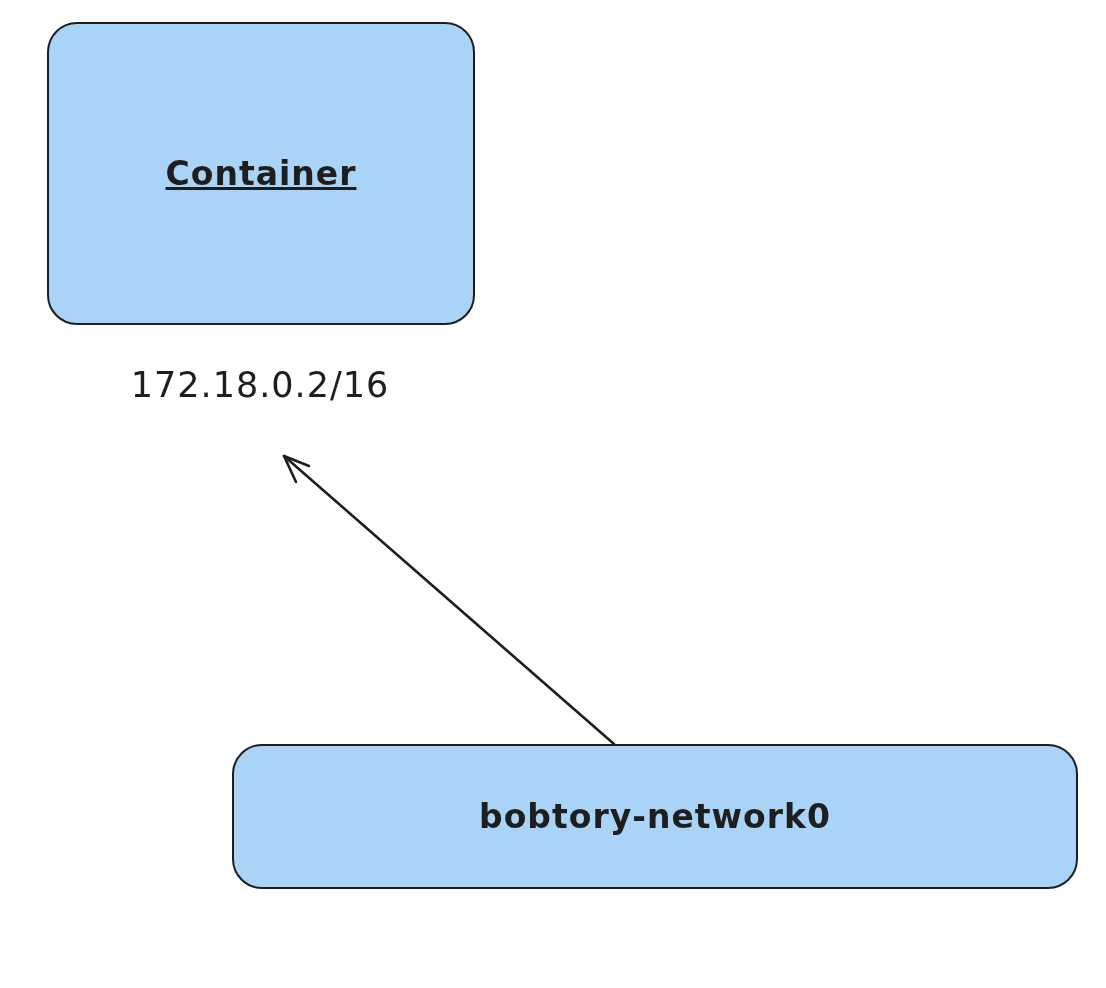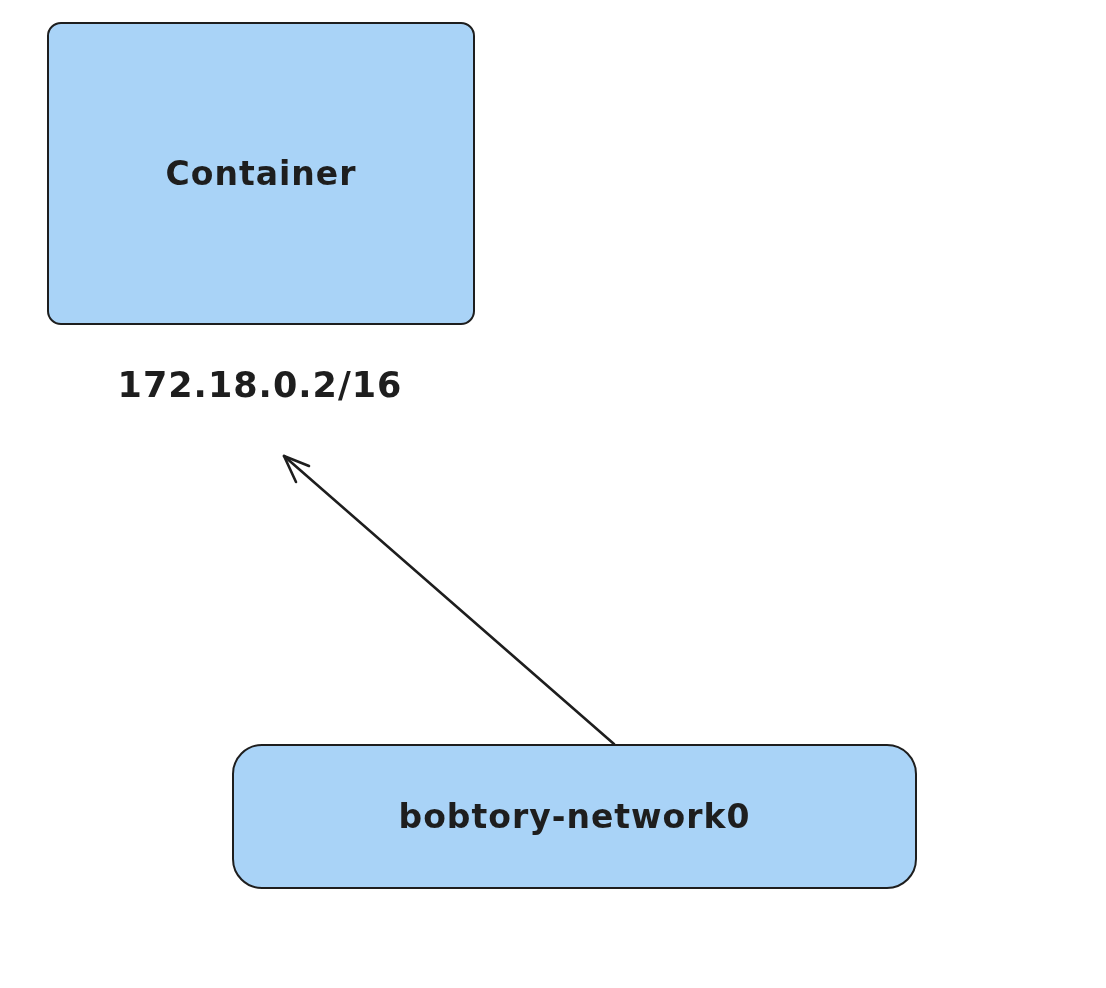--- a/index.html
+++ b/index.html
@@ -29,33 +29,34 @@
     font-size: 33px;
     font-weight: 600;
     letter-spacing: 1px;
     white-space: nowrap;
   }
   .node-container {
     left: 47px;
     top: 22px;
     width: 428px;
     height: 303px;
-    border-radius: 14px;
+    border-radius: 30px;
+    text-decoration: underline;
   }
   .node-network {
     left: 232px;
     top: 744px;
-    width: 685px;
+    width: 846px;
     height: 145px;
     border-radius: 30px;
   }
   .ip-label {
     position: absolute;
     font-size: 35px;
-    font-weight: 700;
+    font-weight: 400;
     letter-spacing: 1px;
     text-align: center;
     white-space: nowrap;
   }
   .ip-container {
     left: 115px;
     top: 365px;
     width: 290px;
   }
   .ip-network {

